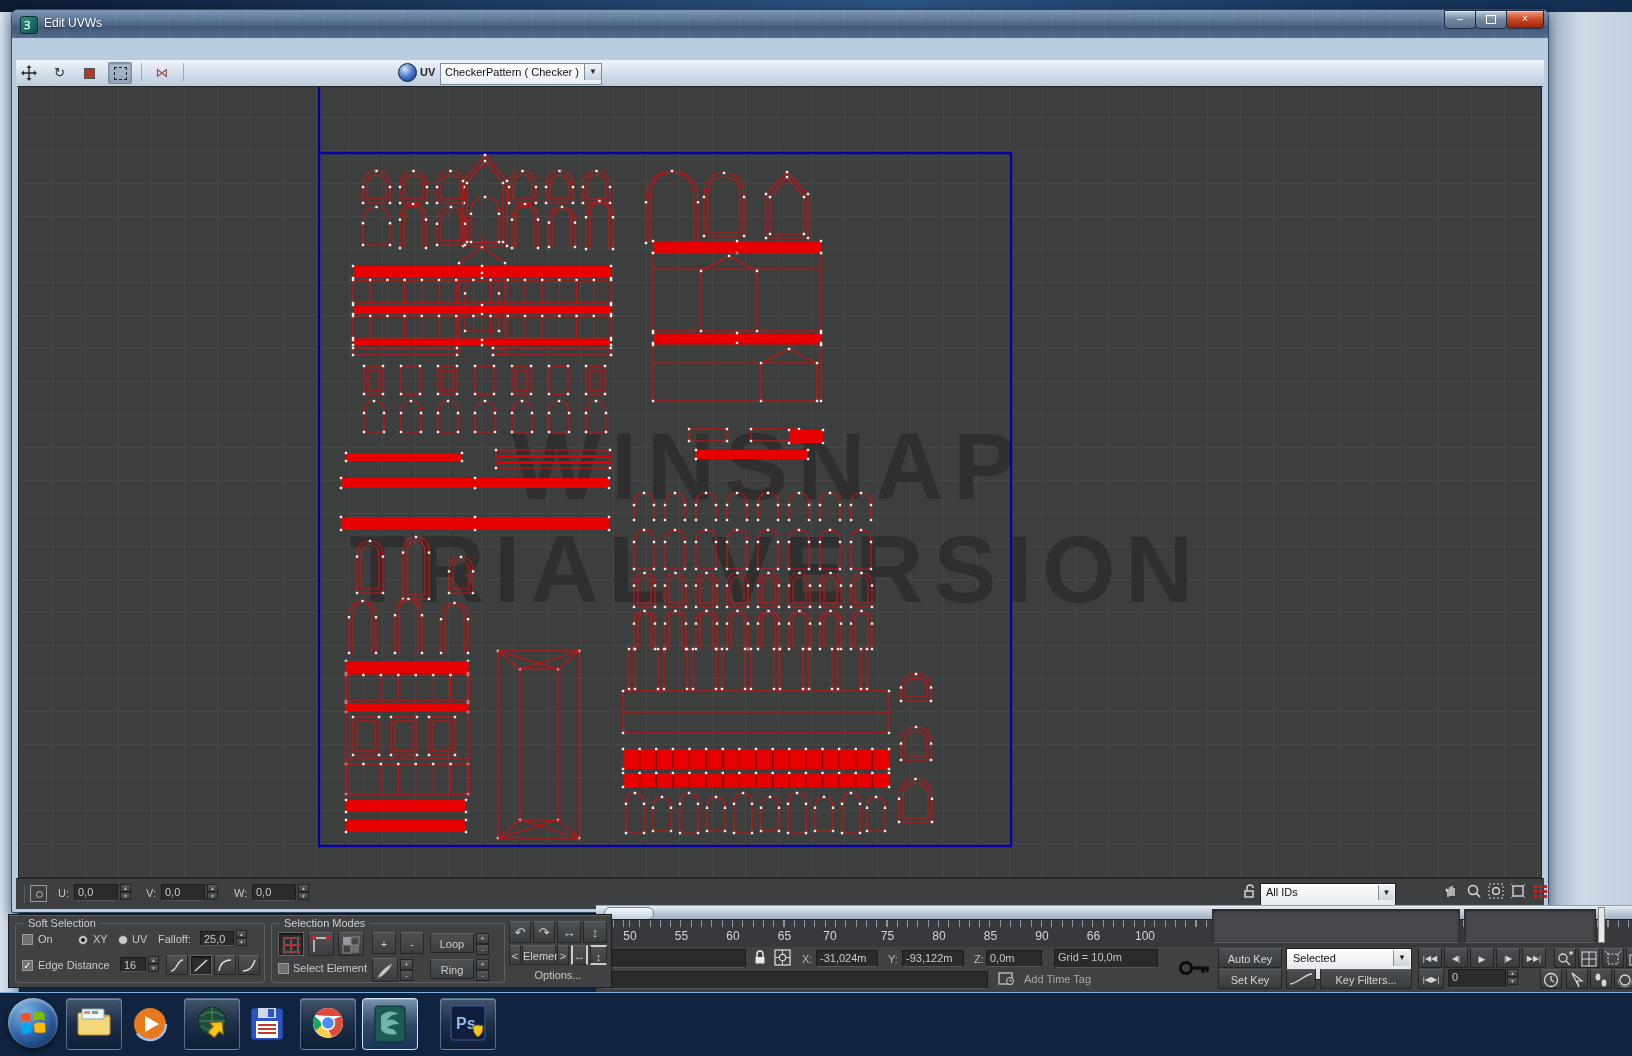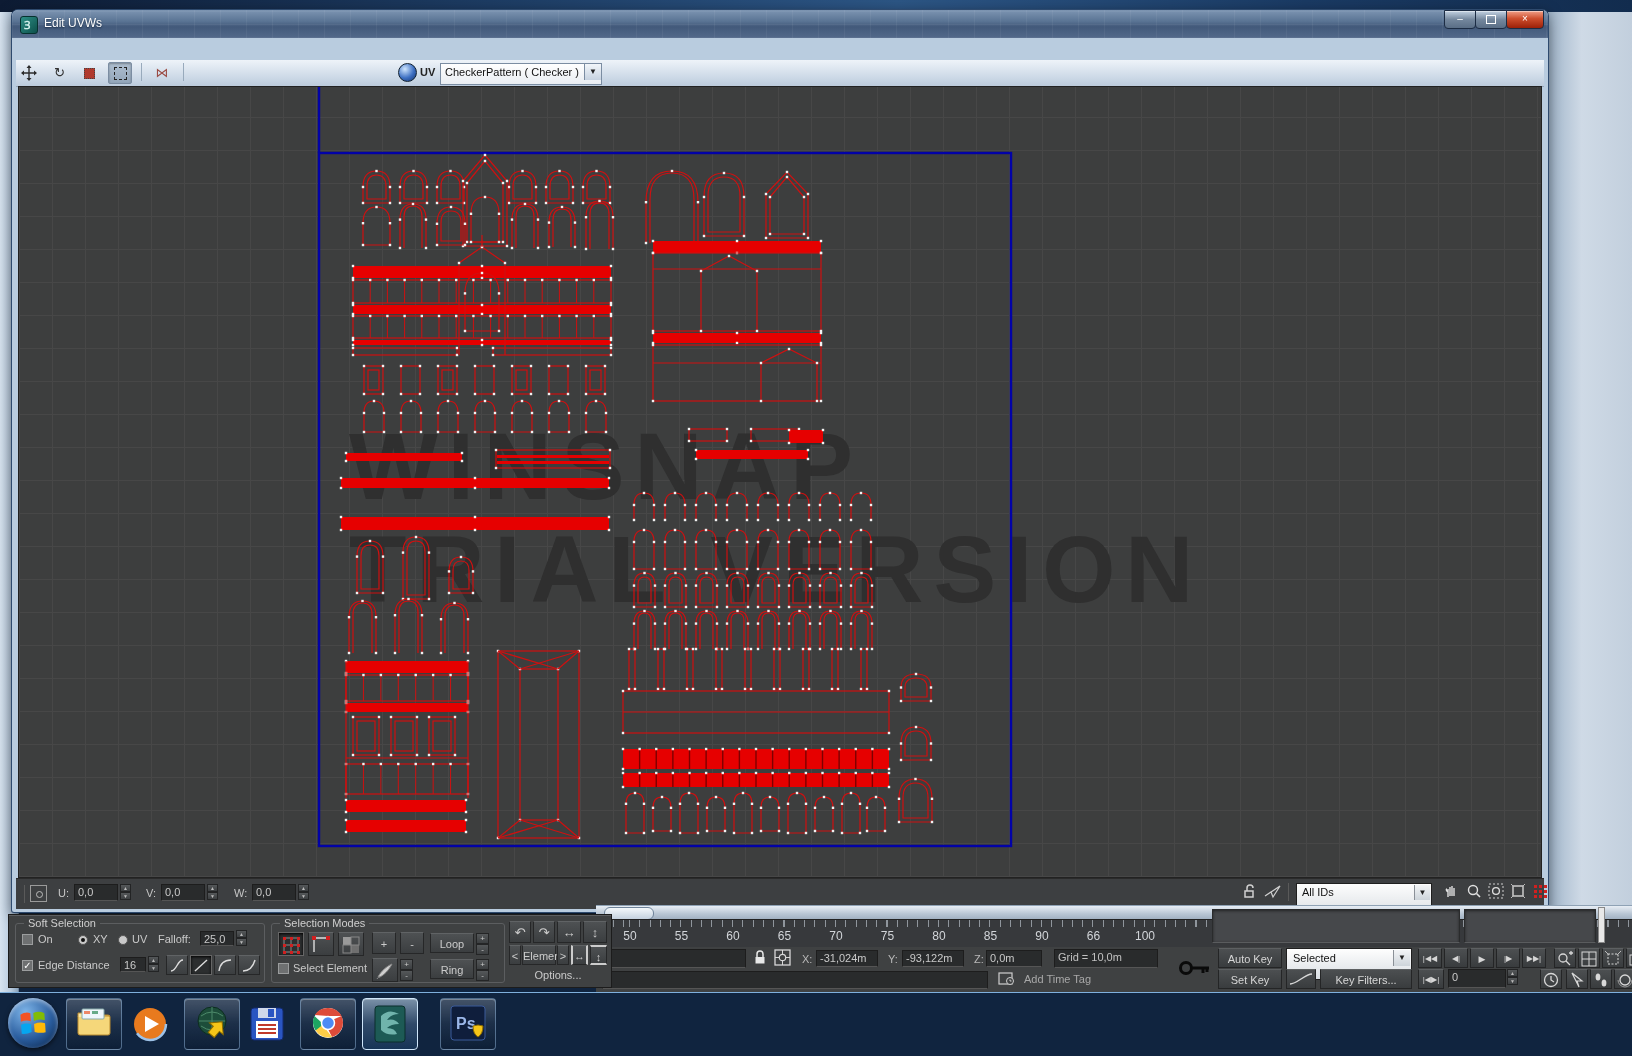--- a/index.html
+++ b/index.html
@@ -47,32 +47,32 @@
   #uv-label{left:404px;top:6px;font-size:11px;font-weight:bold;color:#222;}
   #pattern-combo{left:424px;top:3px;width:156px;height:18px;background:linear-gradient(180deg,#fff,#e9edf2);
     border:1px solid #7b8da2;font-size:11px;color:#111;padding:2px 0 0 4px;}
   #pattern-combo .dd{position:absolute;right:0;top:0;width:16px;height:16px;
     background:linear-gradient(180deg,#f2f6fa,#c6d2e0);border-left:1px solid #7b8da2;text-align:center;font-size:8px;line-height:16px;color:#222;}
   
   #uv-canvas{left:6px;top:76px;width:1524px;height:792px;overflow:hidden;background:#3d3e3e;
     background-image:repeating-linear-gradient(90deg,#474747 0 1px,transparent 1px 33px),
                      repeating-linear-gradient(0deg,#474747 0 1px,transparent 1px 33px);
     border:1px solid #222;box-sizing:border-box;}
-  #watermark{left:330px;top:328px;width:840px;text-align:left;color:#2f2f2f;
+  #watermark{left:330px;top:328px;width:840px;text-align:center;color:#2f2f2f;
     font-weight:bold;font-size:94px;letter-spacing:10px;line-height:1.1;white-space:nowrap;}
   #uvsvg{position:absolute;left:-18px;top:-86px;pointer-events:none;}
   
   #uvw-status{left:4px;top:868px;width:1528px;height:30px;background:#3d3f41;border-top:1px solid #2a2a2a;
     color:#c6c6c6;font-size:11px;}
   .sunken{background:#292b2c;border:1px solid #1d1d1d;border-bottom-color:#555;color:#c9c9c9;
     font-size:11px;padding:1px 3px;box-sizing:border-box;}
   .spin{width:11px;height:17px;display:inline-block;}
   .spin div{height:8px;background:linear-gradient(180deg,#55585a,#3c3f41);border:1px solid #232425;
     box-sizing:border-box;font-size:5px;line-height:6px;text-align:center;color:#bbb;}
-  #allids-combo{left:1280px;top:4px;width:136px;height:36px;background:linear-gradient(180deg,#fdfdfd,#d8dde2);
+  #allids-combo{left:1244px;top:4px;width:136px;height:36px;background:linear-gradient(180deg,#fdfdfd,#d8dde2);
     border:1px solid #1f1f1f;color:#111;font-size:11px;padding:2px 0 0 5px;box-sizing:border-box;}
   #allids-combo .dd{position:absolute;right:1px;top:1px;width:15px;height:15px;font-size:8px;line-height:15px;
     text-align:center;color:#222;background:linear-gradient(180deg,#f2f4f6,#cdd4da);border-left:1px solid #8a9097;}
   .mini-icon{width:20px;height:20px;text-align:center;line-height:20px;}
   
   #lower-panel{left:8px;top:914px;width:604px;height:74px;background:#3f4142;
     border:1px solid #1c1c1c;box-shadow:inset 0 1px 0 #5c5e60;box-sizing:border-box;color:#c9c9c9;font-size:11px;z-index:30;}
   .gb{border:1px solid #5c5e60;border-radius:3px;}
   .gb .gt{position:absolute;top:-7px;left:8px;background:#3f4142;padding:0 4px;font-size:11px;color:#cfcfcf;}
   .cb{width:11px;height:11px;background:#6e7071;border:1px solid #9b9d9e;box-sizing:border-box;
@@ -1200,21 +1200,21 @@
 <div class="abs" id="time-band">
   <div class="handle"></div>
 </div>
 <div class="abs" id="ruler">
   <div class="minor"></div>
   <div class="labels" id="ruler-labels">
       <span style="left: 16px;">50</span>
       <span style="left: 67.5px;">55</span>
       <span style="left: 119px;">60</span>
       <span style="left: 170.5px;">65</span>
-      <span style="left: 222px;">70</span>
+      <span style="left: 216px;">70</span>
       <span style="left: 273.5px;">75</span>
       <span style="left: 325px;">80</span>
       <span style="left: 376.5px;">85</span>
       <span style="left: 428px;">90</span>
       <span style="left: 479.5px;">66</span>
       <span style="left: 531px;">100</span>
     </div>
 </div>
 <div class="abs prompt-box" style="left:1212px;top:909px;width:246px;height:32px"></div>
 <div class="abs prompt-box" style="left:1464px;top:909px;width:130px;height:32px"></div>

